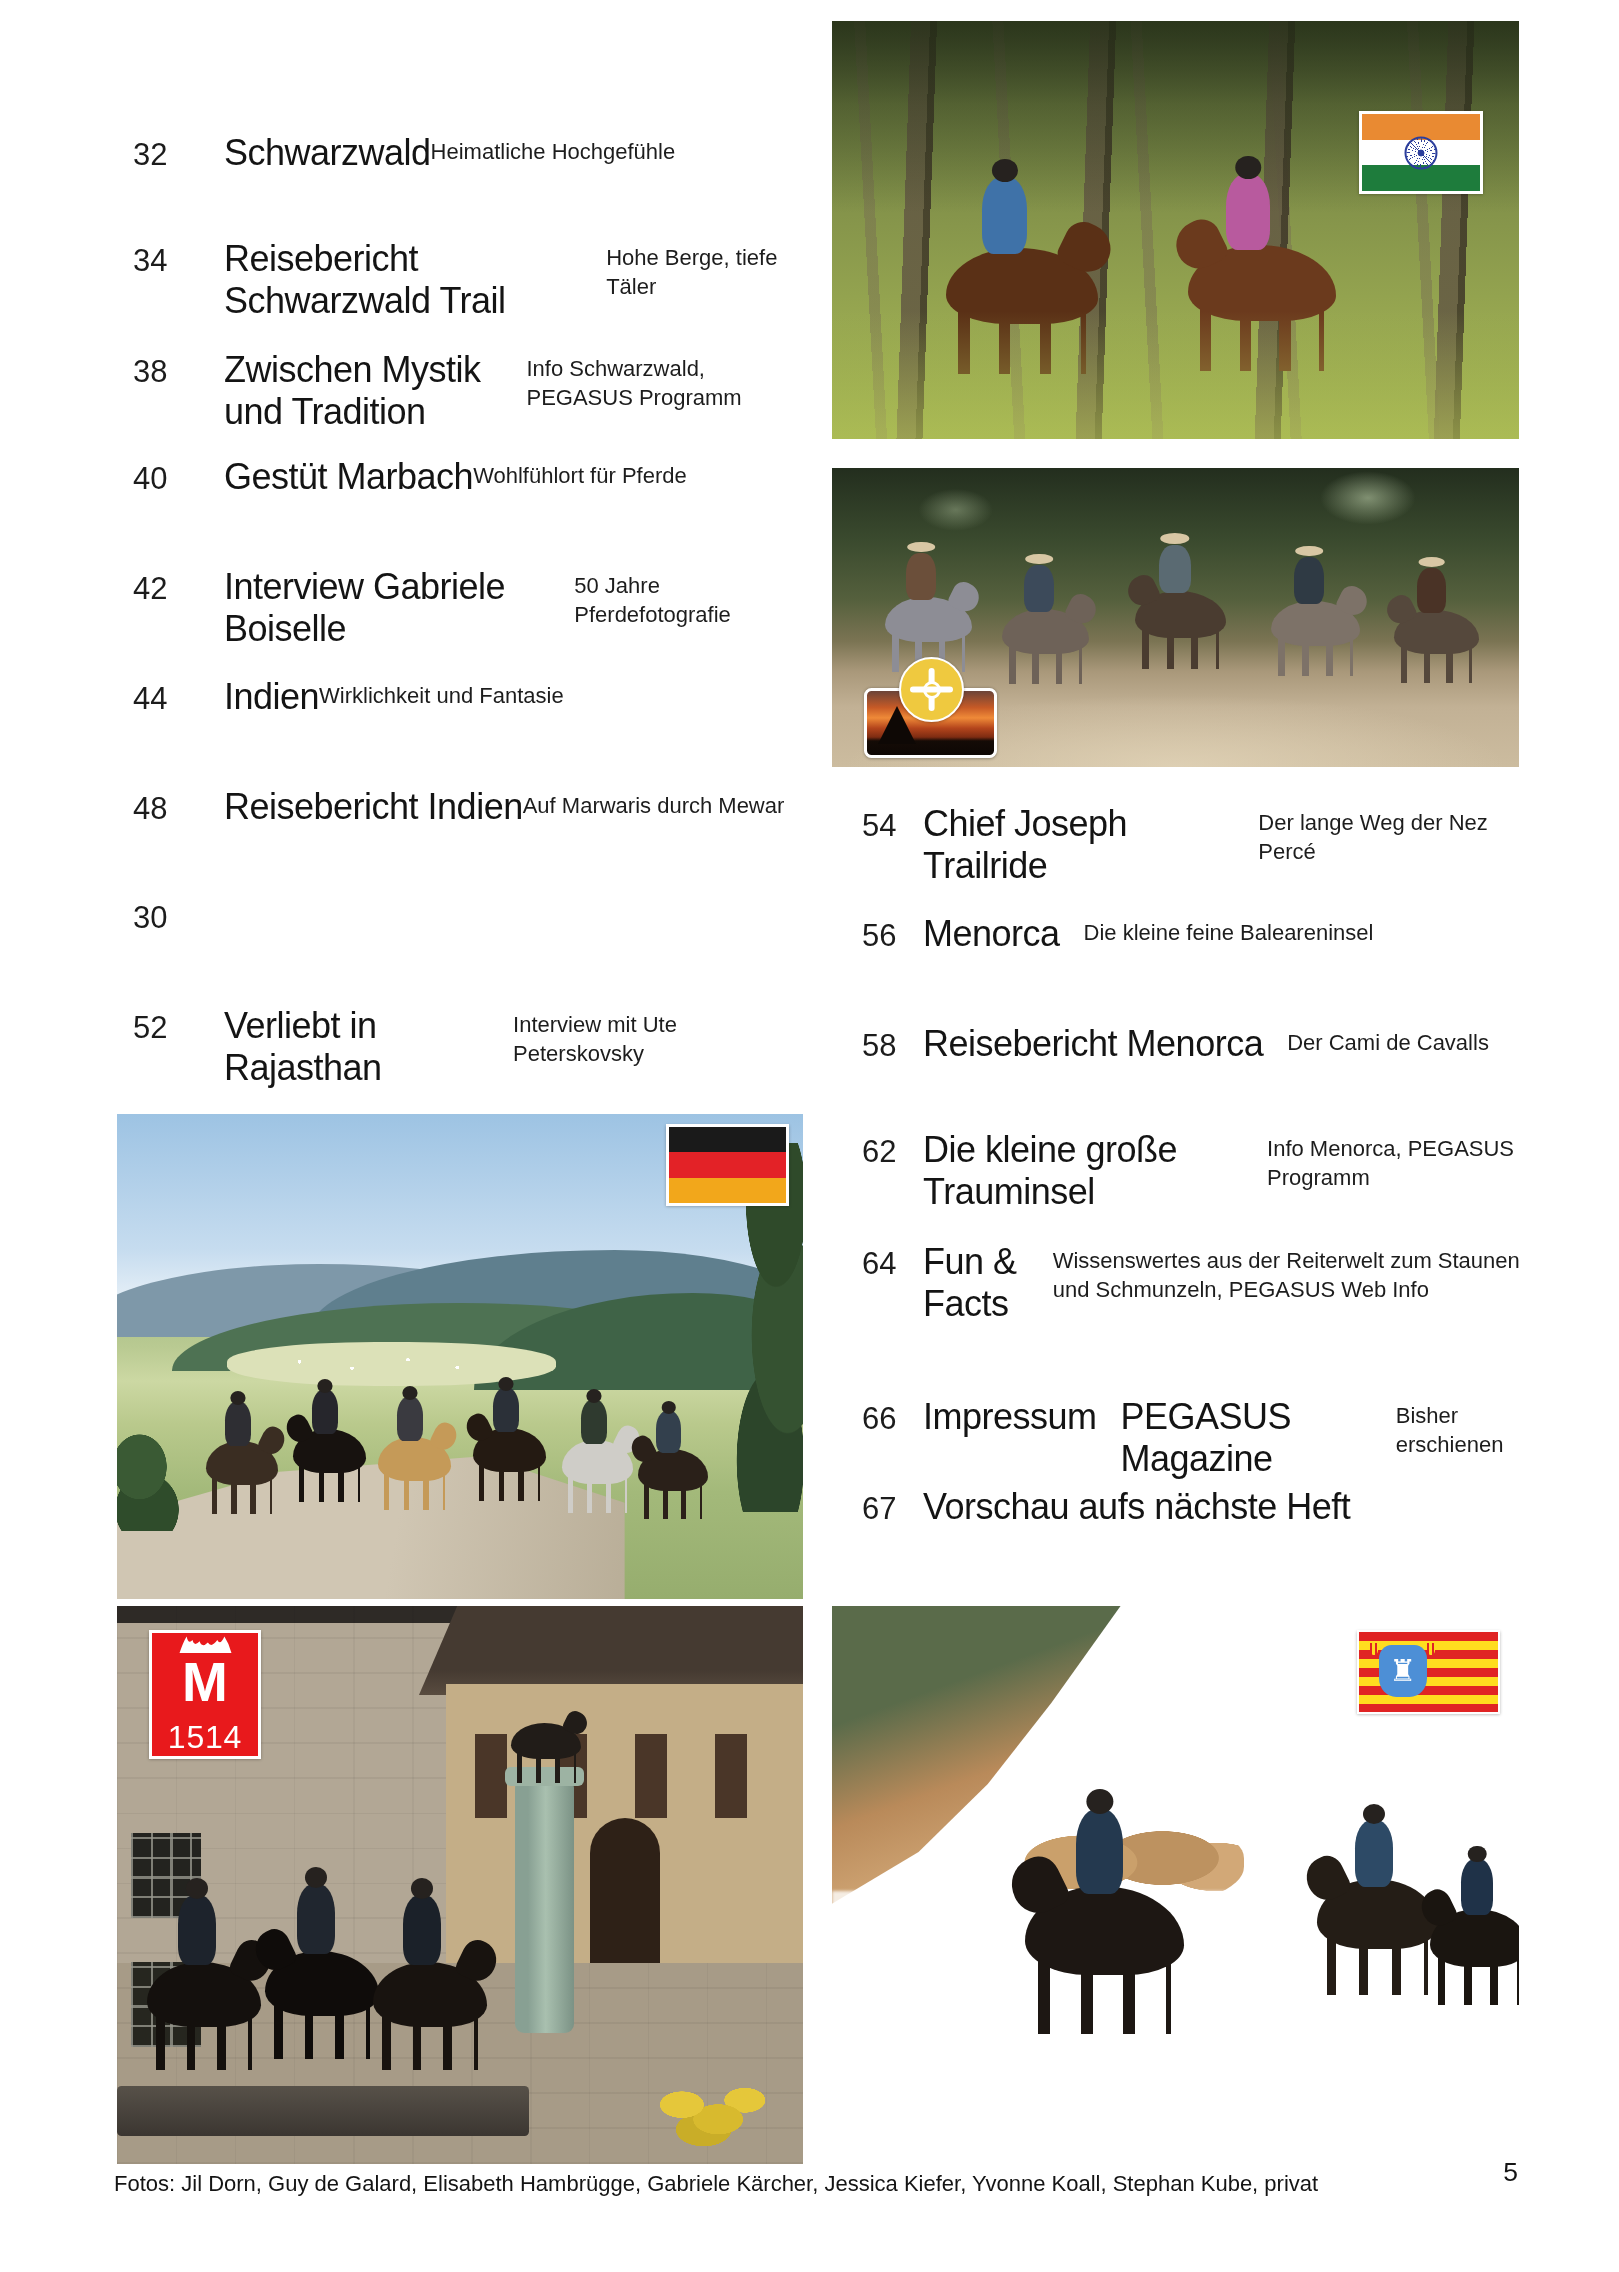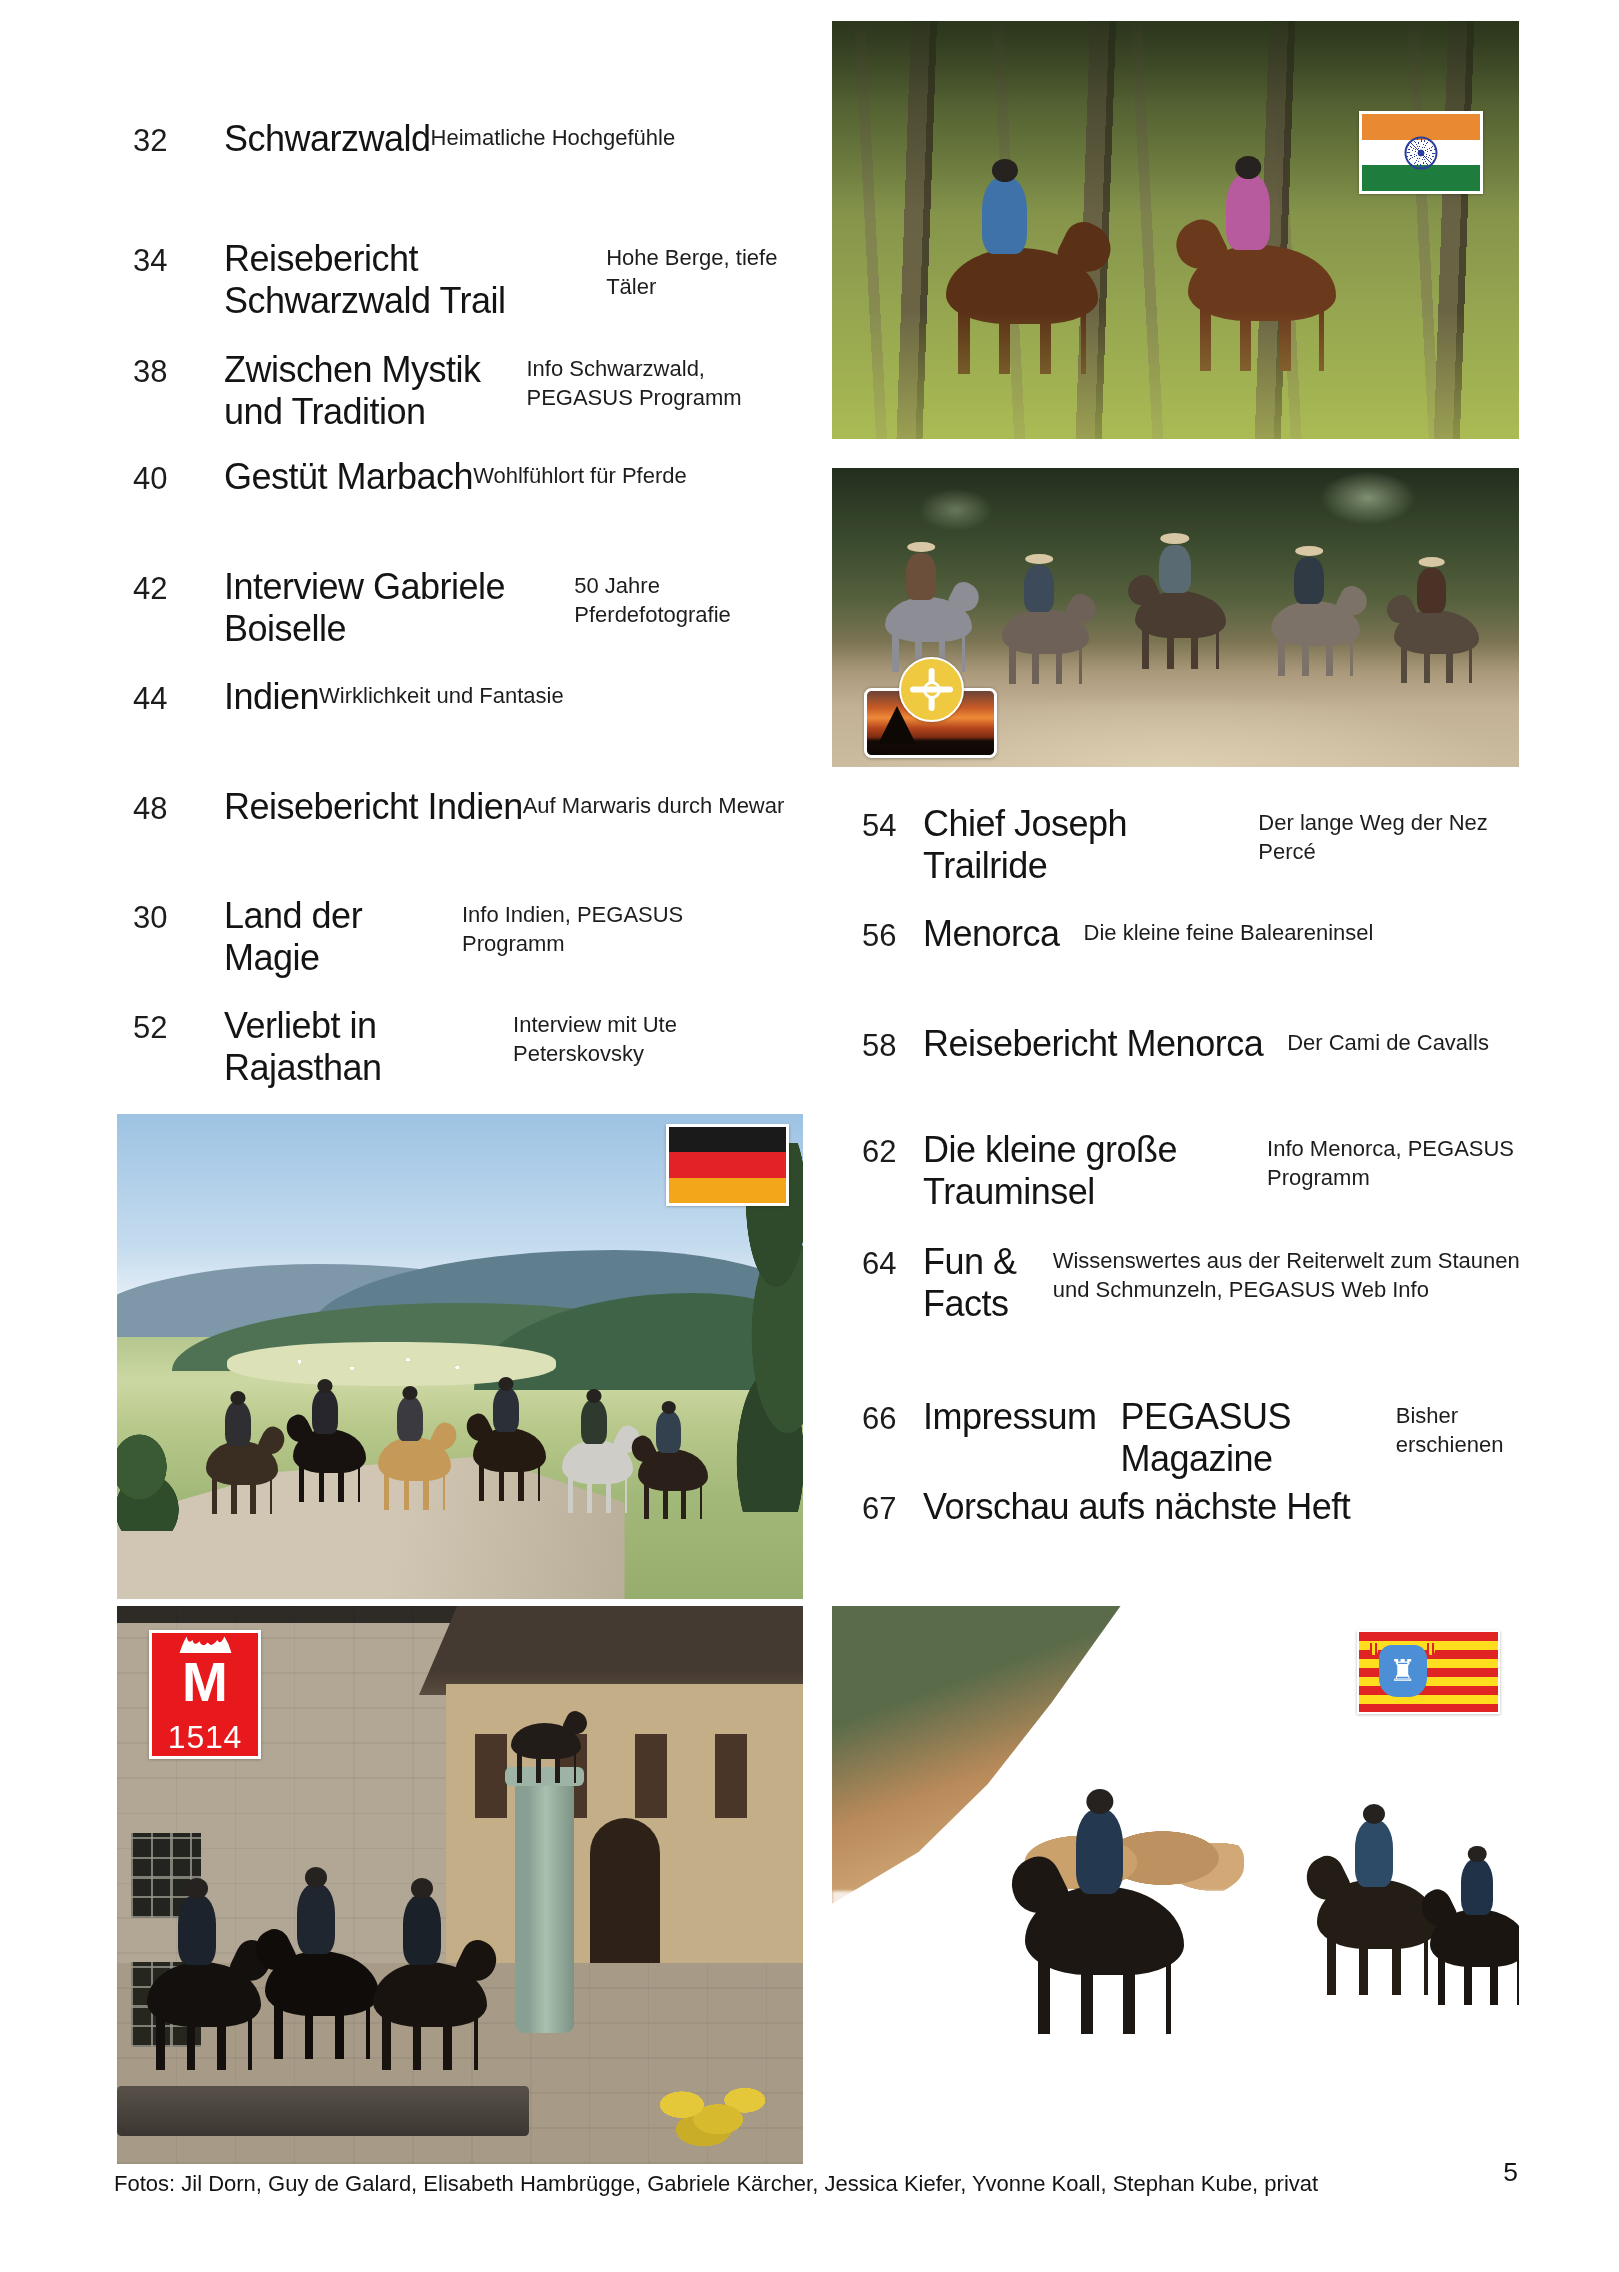--- a/index.html
+++ b/index.html
@@ -79,21 +79,21 @@
   
   .credits{position:absolute;left:114px;top:2171px;font-size:22px;color:#141414;}
   .pagenum{position:absolute;left:1473px;top:2157px;width:45px;text-align:right;font-size:26.5px;color:#141414;}
 </style>
 </head>
 <body>
 
 <div class="page">
 
   <section>
-    <div class="toc-entry left" style="top:118px">
+    <div class="toc-entry left" style="top:132px">
       <span class="num">32</span>
       <span class="txt">
           <span class="title">Schwarzwald</span>
       <span class="subtitle">Heimatliche Hochgefühle</span>
         </span>
     </div>
     <div class="toc-entry left" style="top:238px">
       <span class="num">34</span>
       <span class="txt">
           <span class="title">Reisebericht Schwarzwald Trail</span>
@@ -130,24 +130,20 @@
     </div>
     <div class="toc-entry left" style="top:786px">
       <span class="num">48</span>
       <span class="txt">
           <span class="title">Reisebericht Indien</span>
       <span class="subtitle">Auf Marwaris durch Mewar</span>
         </span>
     </div>
     <div class="toc-entry left" style="top:895px">
       <span class="num">30</span>
-      <span class="txt">
-          <span class="title">Land der Magie</span>
-      <span class="subtitle">Info Indien, PEGASUS Programm</span>
-        </span>
     </div>
     <div class="toc-entry left" style="top:1005px">
       <span class="num">52</span>
       <span class="txt">
           <span class="title">Verliebt in Rajasthan</span>
       <span class="subtitle">Interview mit Ute Peterskovsky</span>
         </span>
     </div>
   </section>
 

